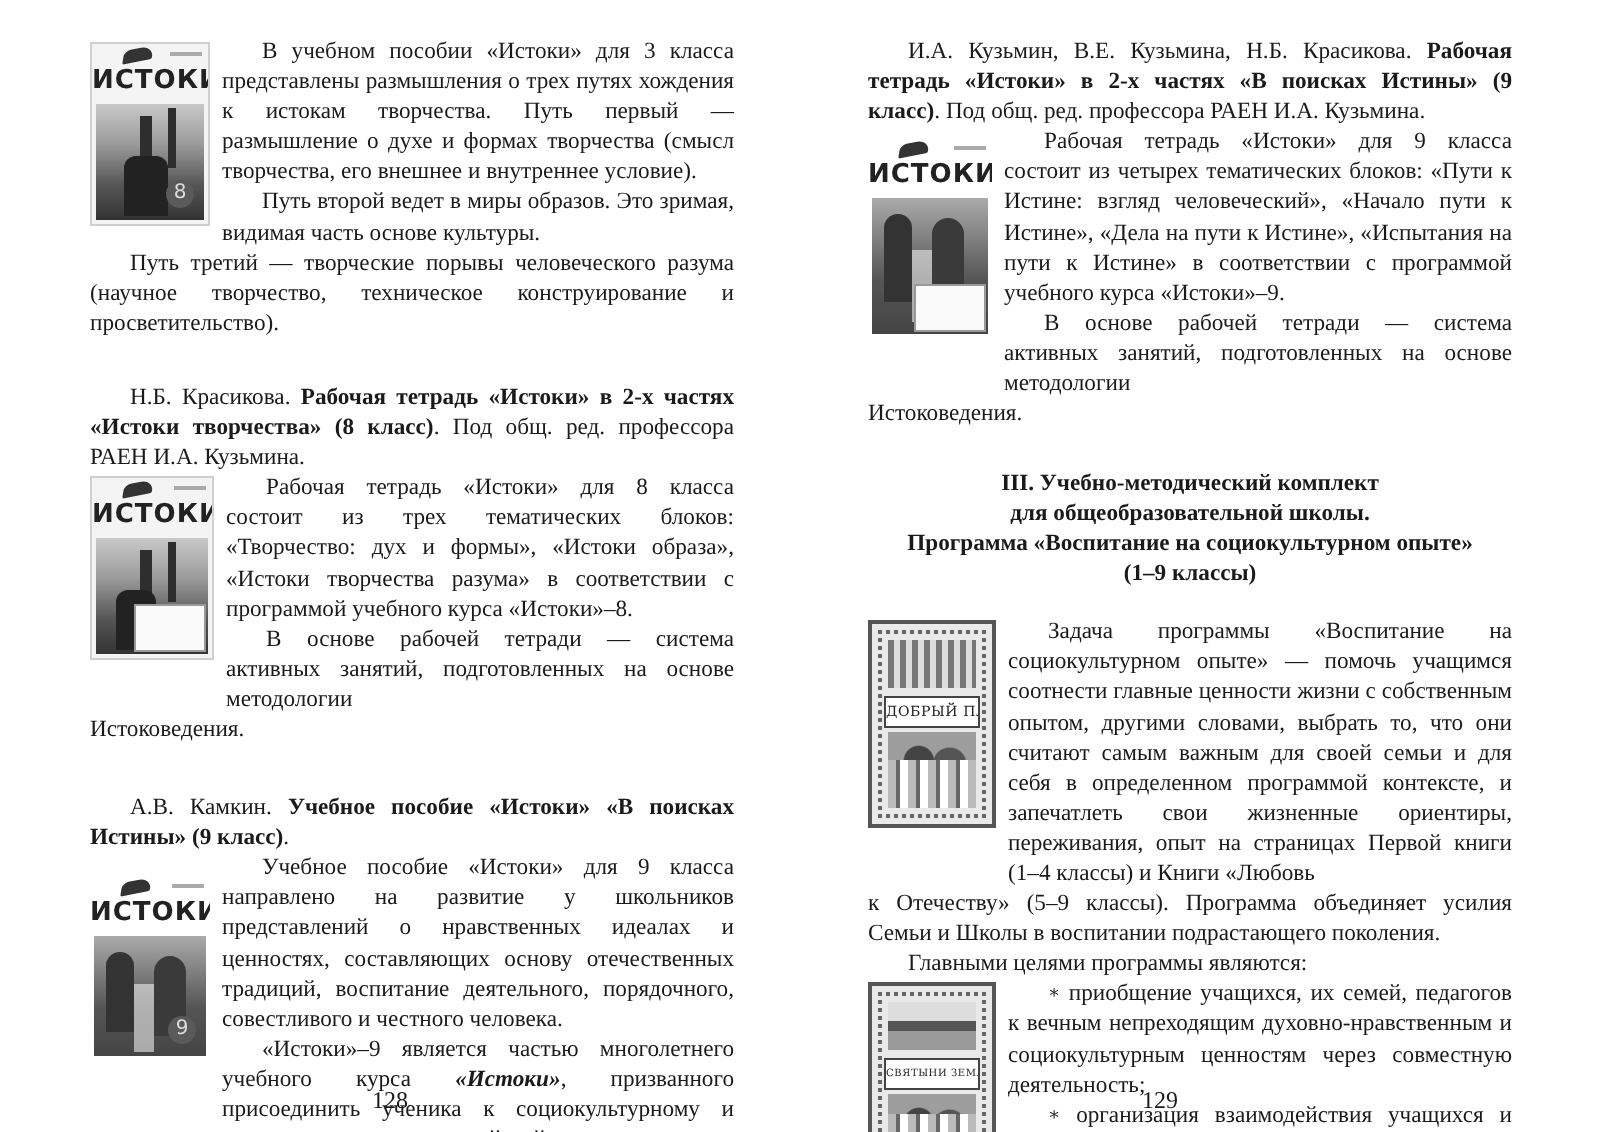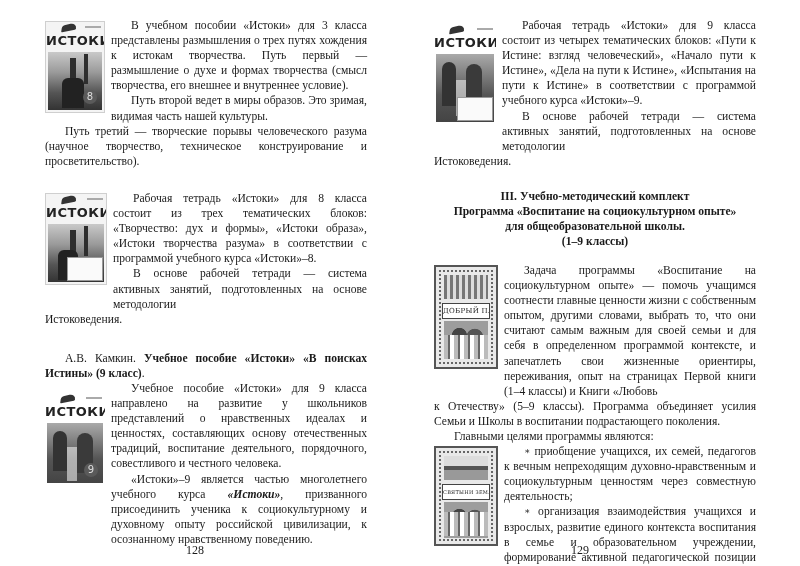--- a/index.html
+++ b/index.html
@@ -49,27 +49,31 @@
         <div class="brand">ИСТОКИ</div>
         <div class="pic" style="top:30px">
           <div class="dome" style="left:22px;top:6px;width:6px;height:26px"></div>
           <div class="dome" style="left:36px;top:2px;width:4px;height:30px"></div>
           <div class="dome" style="left:14px;top:26px;width:22px;height:30px;border-radius:6px 6px 0 0;background:#222"></div>
           <div class="num">8</div>
         </div>
       </div>
       <div class="txt">
         <p>В учебном пособии «Истоки» для 3 класса представлены размышления о трех путях хождения к истокам творчества. Путь первый — размышление о духе и формах творчества (смысл творчества, его внешнее и внутреннее условие).</p>
-        <p>Путь второй ведет в миры образов. Это зримая, видимая часть нашей культуры.</p>
+        <p>Путь второй ведет в миры образов. Это зримая, видимая часть основе культуры.</p>
       </div>
     </div>
     <p class="indent">Путь третий — творческие порывы человеческого разума (научное творчество, техническое конструирование и просветительство).</p>
   </div>
 
   <div class="entry" style="margin-bottom:24px">
+    <p class="indent">
+      <span>Н.Б. Красикова.</span>
+      <b>Рабочая тетрадь «Истоки» в 2-х частях «Истоки творчества» (8 класс)</b><span>. Под общ. ред. профессора РАЕН И.А. Кузьмина.</span>
+    </p>
     <div class="wrap">
       <div class="cover" style="width:62px;height:92px;margin-top:2px">
         <div class="bird"></div>
         <div class="author"></div>
         <div class="brand">ИСТОКИ</div>
         <div class="pic" style="top:30px">
           <div class="dome" style="left:22px;top:6px;width:6px;height:26px"></div>
           <div class="dome" style="left:36px;top:2px;width:4px;height:30px"></div>
           <div class="dome" style="left:10px;top:26px;width:20px;height:30px;border-radius:6px 6px 0 0;background:#222"></div>
           <div class="sheet"></div>
@@ -106,20 +110,24 @@
       </div>
     </div>
   </div>
 </div>
 
 <div class="pagenum left">128</div>
 
 <div class="page right">
 
   <div class="entry" style="margin-bottom:20px">
+    <p class="indent">
+      <span>И.А. Кузьмин, В.Е. Кузьмина, Н.Б. Красикова.</span>
+      <b>Рабочая тетрадь «Истоки» в 2-х частях «В поисках Истины» (9 класс)</b><span>. Под общ. ред. профессора РАЕН И.А. Кузьмина.</span>
+    </p>
     <div class="wrap">
       <div class="cover" style="width:62px;height:100px;margin-top:6px;background:#fff;border:none">
         <div class="bird"></div>
         <div class="author"></div>
         <div class="brand">ИСТОКИ</div>
         <div class="pic" style="top:30px;background:linear-gradient(180deg,#aaa,#555 60%,#444)">
           <div class="dome" style="left:6px;top:8px;width:14px;height:44px;border-radius:7px 7px 0 0;background:#333"></div>
           <div class="dome" style="left:30px;top:10px;width:16px;height:44px;border-radius:8px 8px 0 0;background:#3a3a3a"></div>
           <div class="dome" style="left:20px;top:26px;width:10px;height:36px;background:#eee;opacity:.6"></div>
           <div class="sheet"></div>
@@ -128,22 +136,22 @@
       <div class="txt">
         <p>Рабочая тетрадь «Истоки» для 9 класса состоит из четырех тематических блоков: «Пути к Истине: взгляд человеческий», «Начало пути к Истине», «Дела на пути к Истине», «Испытания на пути к Истине» в соответствии с программой учебного курса «Истоки»–9.</p>
         <p>В основе рабочей тетради — система активных занятий, подготовленных на основе методологии</p>
       </div>
     </div>
     <p>Истоковедения.</p>
   </div>
 
   <div class="section-head">
     <div>III. Учебно-методический комплект</div>
+    <div>для общеобразовательной школы.</div>
     <div>Программа «Воспитание на социокультурном опыте»</div>
-    <div>для общеобразовательной школы.</div>
     <div>(1–9 классы)</div>
   </div>
 
   <div class="wrap">
     <div class="cover ornate" style="width:64px;height:104px;margin-top:2px">
       <div class="frame"></div>
       <div class="top"></div>
       <div class="title">ДОБРЫЙ ПЛОД</div>
       <div class="scene"></div>
       <div class="bottom"></div>

